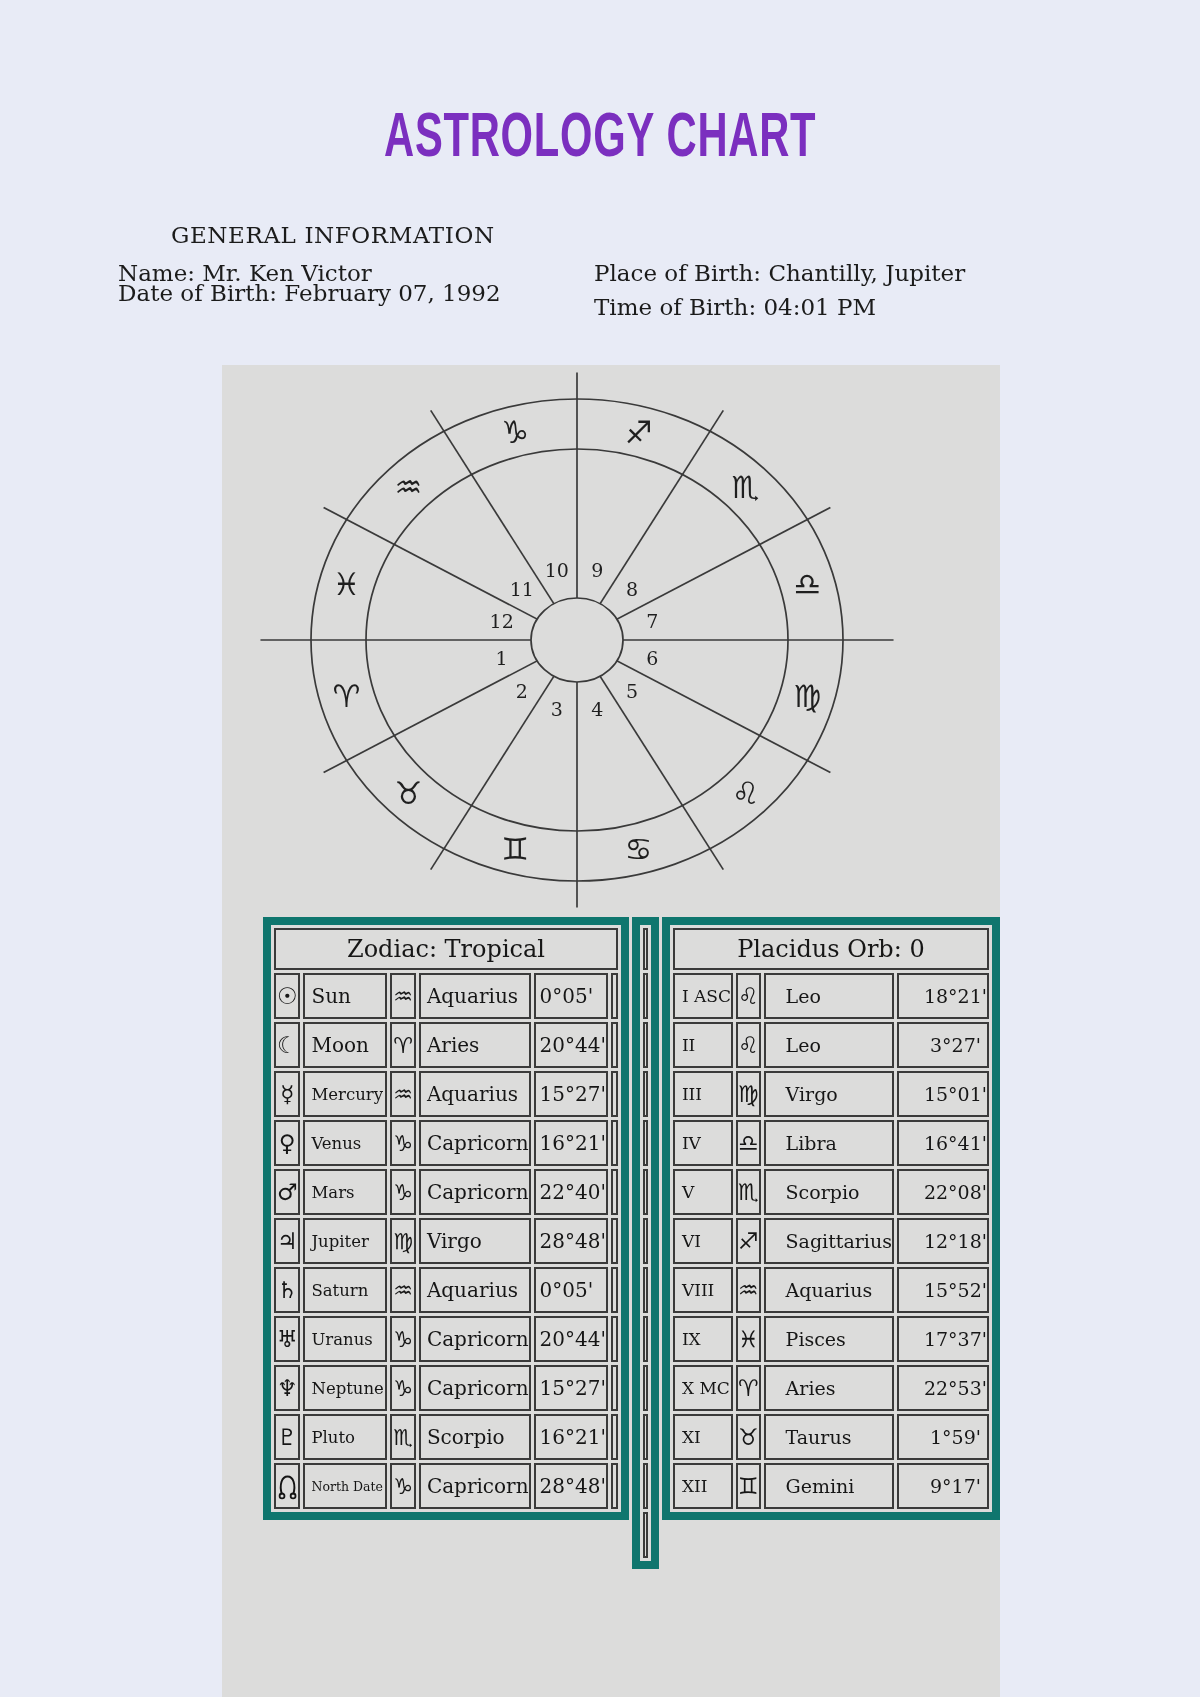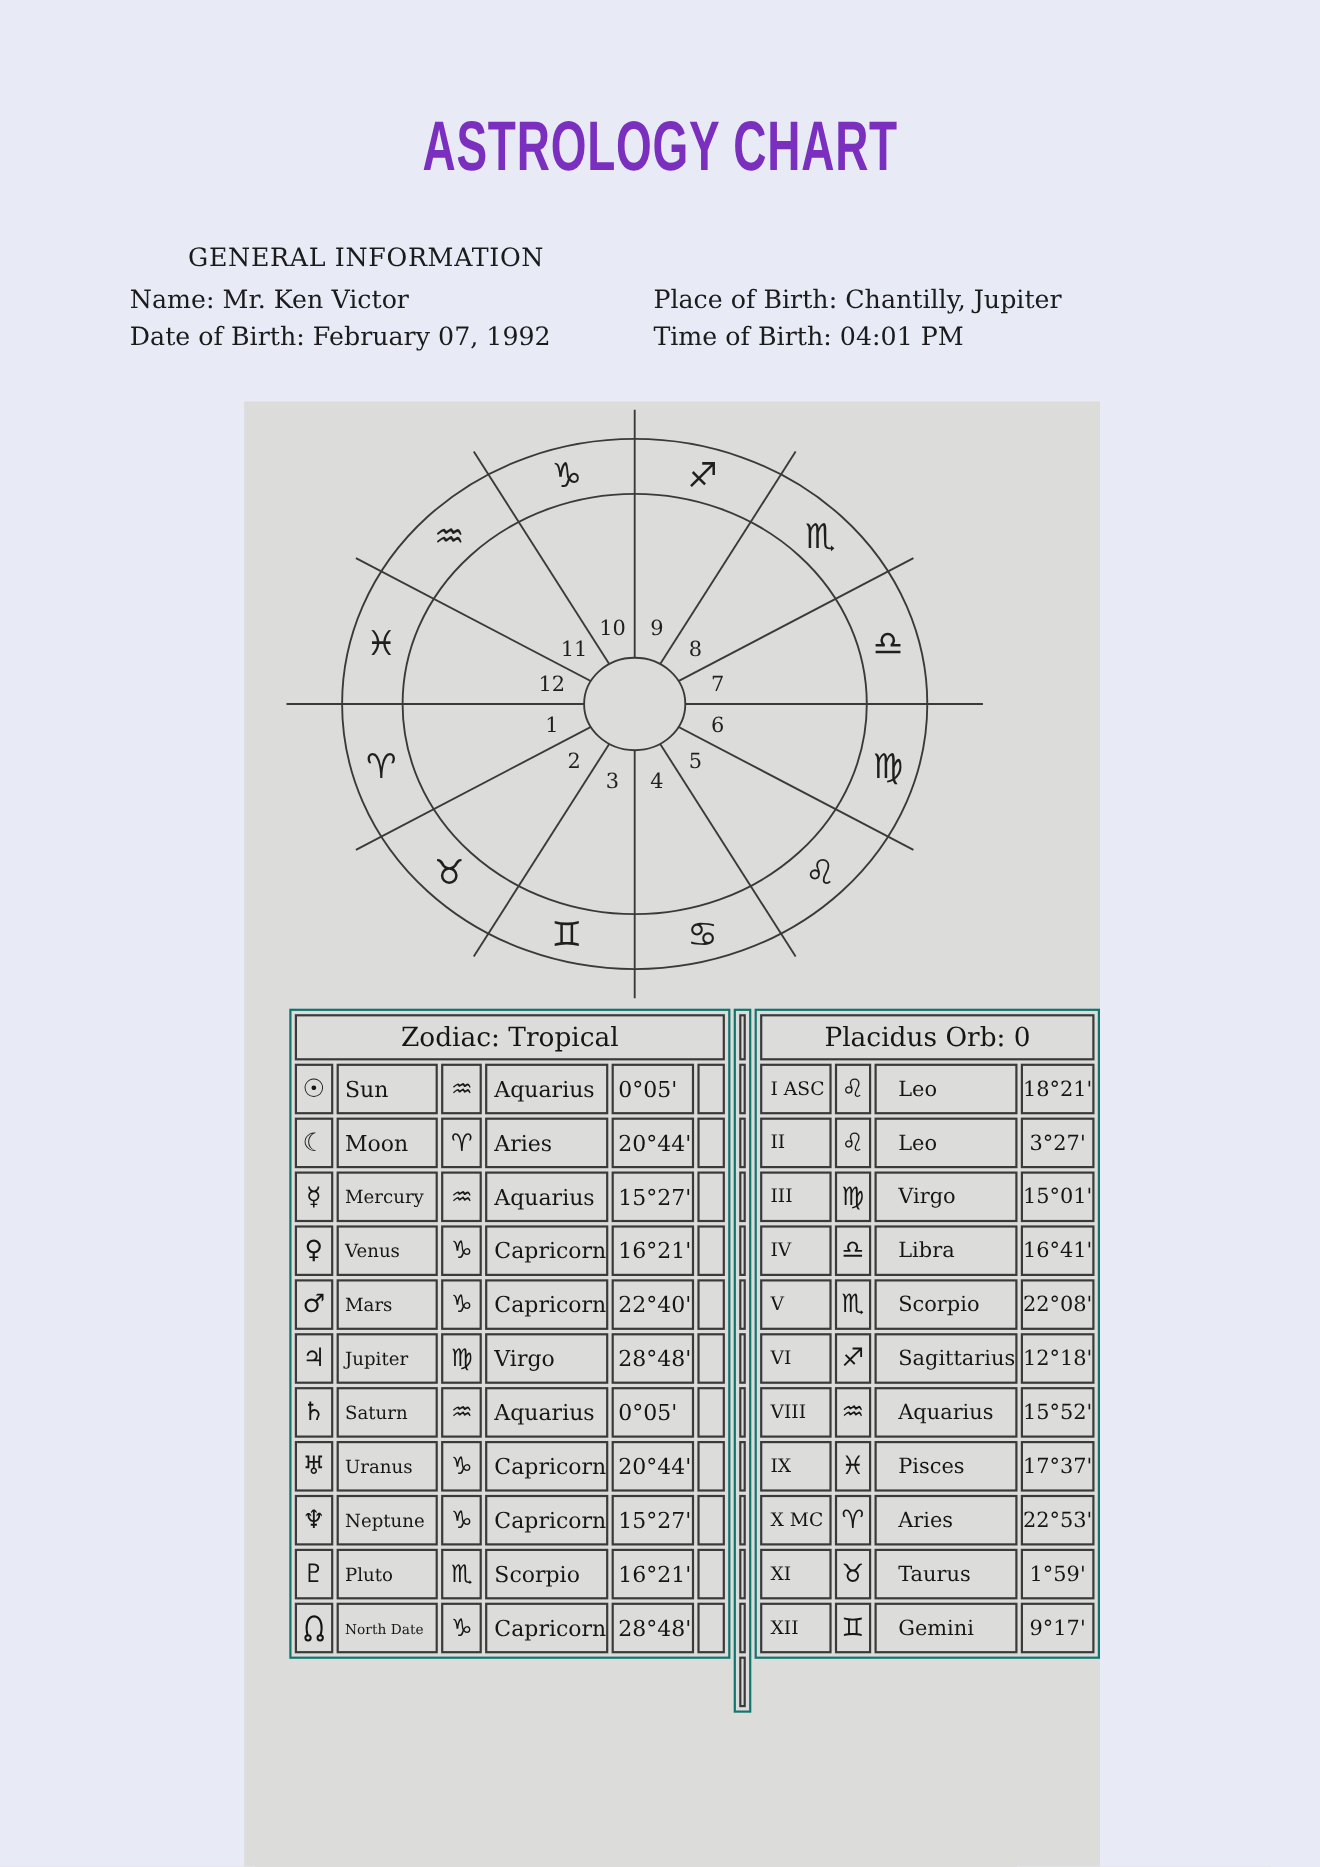--- a/index.html
+++ b/index.html
@@ -19,43 +19,43 @@
     font-size:58px;
     color:#7b2fbf;
     transform:scale(0.72,1.1);
     transform-origin:center;
     letter-spacing:1px;
     white-space:nowrap;
   }
   .gen-heading { position:absolute; left:171px; top:222px; font-size:23px; letter-spacing:0.6px; }
   .info { position:absolute; font-size:23px; white-space:nowrap; }
   #info-name  { left:118px; top:260px; }
-  #info-dob   { left:118px; top:294px; }
+  #info-dob   { left:118px; top:280px; }
   #info-place { left:594px; top:260px; }
   #info-time  { left:594px; top:294px; }
 
   .panel { position:absolute; left:222px; top:365px; width:778px; height:1332px; background:#dcdcdb; }
   #wheel { position:absolute; left:0; top:0; }
 
   .tables { position:absolute; left:41px; top:552px; display:flex; gap:3px; align-items:flex-start; }
-  table.dtable { border-collapse:separate; border-spacing:3px; border:2px solid #0f766e; table-layout:fixed; }
+  table.dtable { border-collapse:separate; border-spacing:3px; border:8px solid #0f766e; table-layout:fixed; }
   .dtable td { border:2px solid #3a3a3a; height:46px; overflow:hidden; white-space:nowrap; color:#161616; }
   td.hdr { height:42px; text-align:center; font-size:24px; }
 
   .c-picon { width:38px;  text-align:center; font-family:"DejaVu Sans", sans-serif; font-size:23px; }
   .c-pname { width:96px;  padding-left:6px; }
   .c-sicon { width:42px;  text-align:center; font-family:"DejaVu Sans", sans-serif; font-size:22px; }
   .c-sname { width:100px; padding-left:6px; font-size:20px; }
   .c-deg   { width:72px;  padding-left:4px; font-size:20px; }
   .c-empty { width:33px; }
 
   .c-house  { width:70px;  padding-left:7px; font-size:17px; }
   .c-hsicon { width:42px;  text-align:center; font-family:"DejaVu Sans", sans-serif; font-size:23px; }
   .c-hsname { width:100px; padding-left:20px; font-size:19px; }
-  .c-hdeg   { width:56px;  text-align:center; font-size:19px; }
+  .c-hdeg   { width:56px;  text-align:center; font-size:19px;padding-left:25px; }
 
   table.strip td { width:7px; }
 
   svg.pic { height:26px; display:inline-block; vertical-align:middle; }
 </style>
 </head>
 <body>
 
 <div class="title-wrap">
   <span class="title">ASTROLOGY CHART</span>

